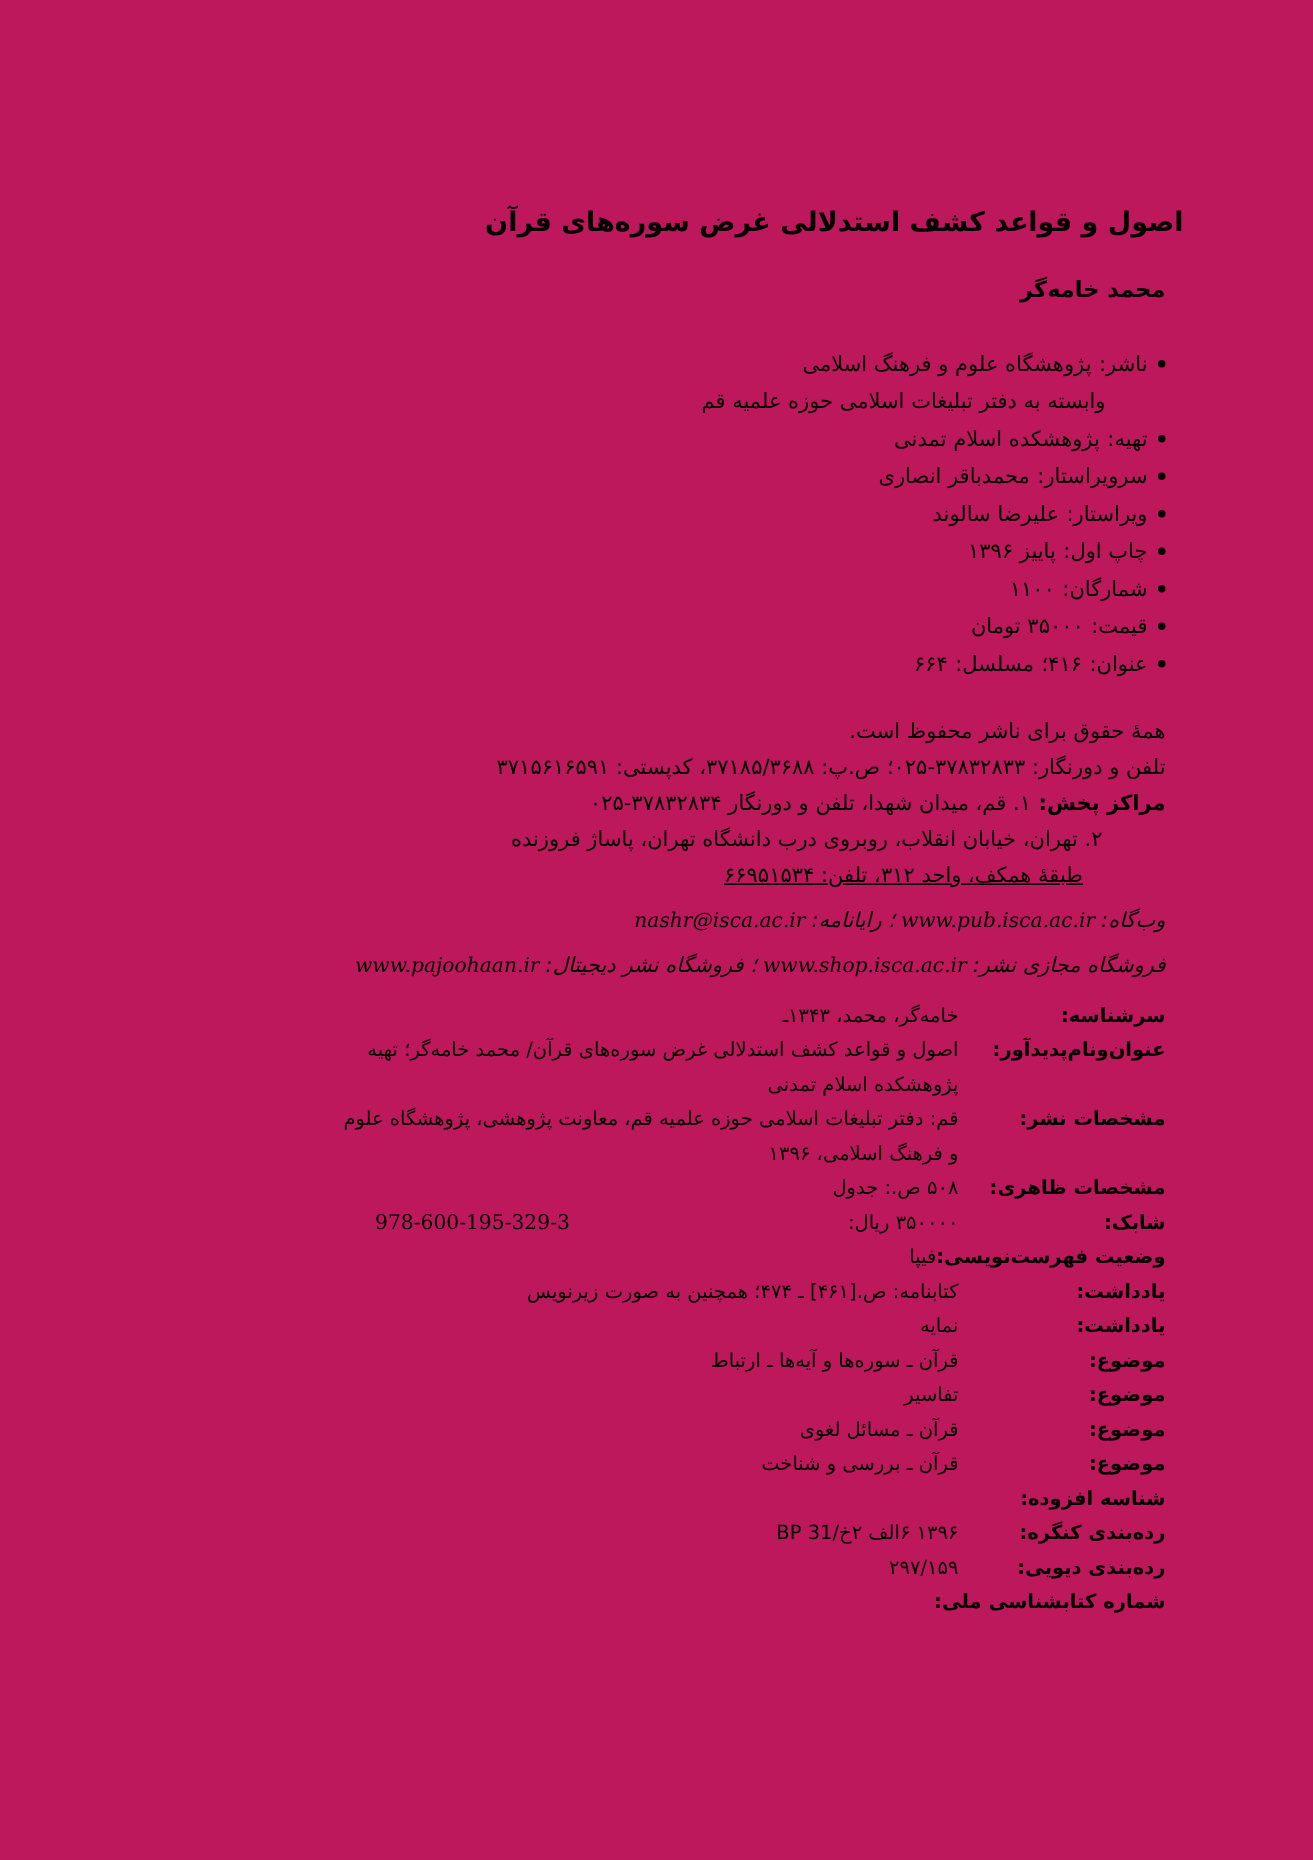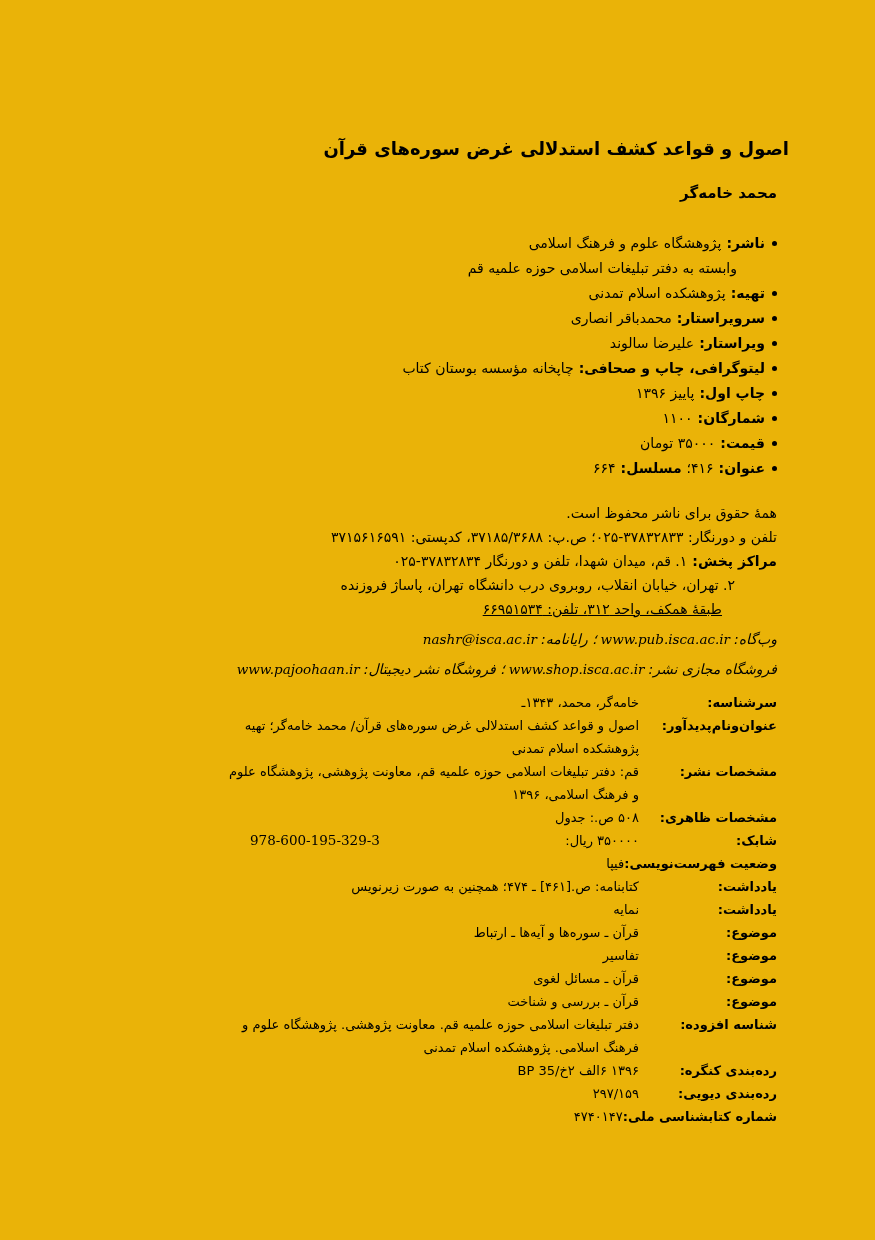--- a/index.html
+++ b/index.html
@@ -8,21 +8,21 @@
     font-family:"DejaVu Sans",sans-serif;
     color:#000;
     overflow:hidden;
   }
   .page{
     position:relative;
     width:875px;height:1240px;
     box-sizing:border-box;
     direction:rtl;
     padding:137px 98px 0 95px;
-    background:#eab308;
+    background:#be185d;
   }
   .page-title{
     font-size:18px;
     font-weight:bold;
     line-height:24px;
     text-align:right;
     white-space:nowrap;
     margin:0 -12px 0 0;
   }
   .author{
@@ -32,21 +32,21 @@
     margin-top:22px;
     text-align:right;
     white-space:nowrap;
   }
   .imprint{margin-top:28px;font-size:14px;line-height:25px;text-align:right;}
   .bline{white-space:nowrap;}
   .dot{
     display:inline-block;width:5px;height:5px;border-radius:50%;
     background:#000;margin-left:7px;vertical-align:2px;
   }
-  .blabel{font-weight:bold;margin-left:5px;}
+  .blabel{font-weight:normal;margin-left:5px;}
   .bval{margin-left:5px;}
   .cont{padding-right:40px;text-align:right;}
   .contact{margin-top:20px;font-size:14px;line-height:24px;text-align:right;}
   .aline{white-space:nowrap;}
   .alabel{font-weight:bold;margin-left:5px;}
   .ind1{padding-right:42px;}
   .ind2{padding-right:55px;text-decoration:underline;}
   .mt6{margin-top:6px;font-style:italic;}
   .lat{
     direction:ltr;unicode-bidi:embed;
@@ -95,23 +95,20 @@
     <div class="bline">
       <span class="dot"></span><span class="blabel">تهیه:</span><span>پژوهشکده اسلام تمدنی</span>
     </div>
     <div class="bline">
       <span class="dot"></span><span class="blabel">سرویراستار:</span><span>محمدباقر انصاری</span>
     </div>
     <div class="bline">
       <span class="dot"></span><span class="blabel">ویراستار:</span><span>علیرضا سالوند</span>
     </div>
     <div class="bline">
-      <span class="dot"></span><span class="blabel">لیتوگرافی، چاپ و صحافی:</span><span>چاپخانه مؤسسه بوستان کتاب</span>
-    </div>
-    <div class="bline">
       <span class="dot"></span><span class="blabel">چاپ اول:</span><span>پاییز ۱۳۹۶</span>
     </div>
     <div class="bline">
       <span class="dot"></span><span class="blabel">شمارگان:</span><span>۱۱۰۰</span>
     </div>
     <div class="bline">
       <span class="dot"></span><span class="blabel">قیمت:</span><span>۳۵۰۰۰ تومان</span>
     </div>
     <div class="bline">
       <span class="dot"></span><span class="blabel">عنوان:</span><span class="bval">۴۱۶؛</span><span class="blabel">مسلسل:</span><span>۶۶۴</span>
@@ -217,42 +214,35 @@
 
     <div class="crow">
       <div class="clabel">موضوع:</div>
       <div class="cval">
           <div class="cline"><span>قرآن ـ بررسی و شناخت</span></div>
         </div>
     </div>
 
     <div class="crow">
       <div class="clabel">شناسه افزوده:</div>
-      <div class="cval">
-        <div class="cline"><span>دفتر تبلیغات اسلامی حوزه علمیه قم. معاونت پژوهشی. پژوهشگاه علوم و</span></div>
-        <div class="cline2">فرهنگ اسلامی. پژوهشکده اسلام تمدنی</div>
-      </div>
     </div>
 
     <div class="crow">
       <div class="clabel">رده‌بندی کنگره:</div>
       <div class="cval">
-        <div class="cline"><span>۱۳۹۶ ۶الف ۲خ/</span><span class="val-ltr">BP 35</span></div>
+        <div class="cline"><span>۱۳۹۶ ۶الف ۲خ/</span><span class="val-ltr">BP 31</span></div>
       </div>
     </div>
 
     <div class="crow">
       <div class="clabel">رده‌بندی دیویی:</div>
       <div class="cval">
           <div class="cline"><span>۲۹۷/۱۵۹</span></div>
         </div>
     </div>
 
     <div class="crow">
       <div class="clabel">شماره کتابشناسی ملی:</div>
-      <div class="cval">
-          <div class="cline"><span>۴۷۴۰۱۴۷</span></div>
-        </div>
     </div>
 
   </div>
 
 </div>
 
 </body></html>

